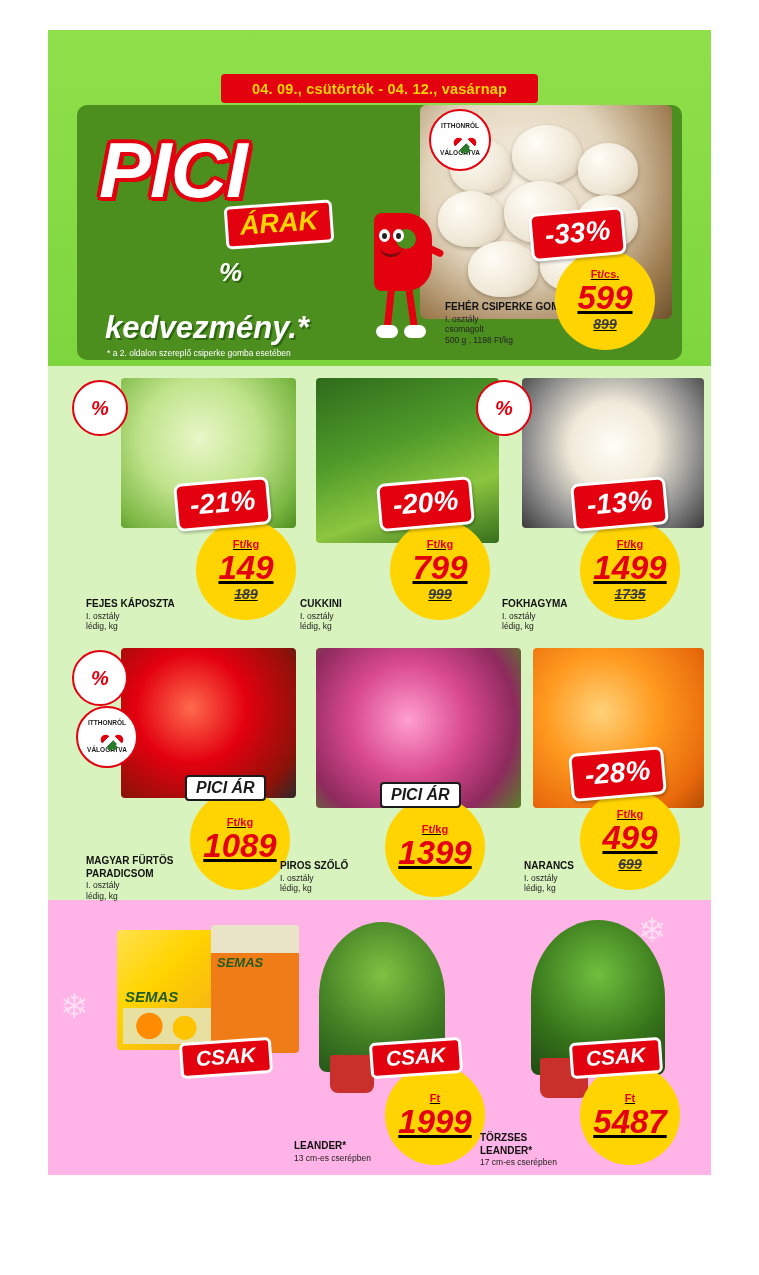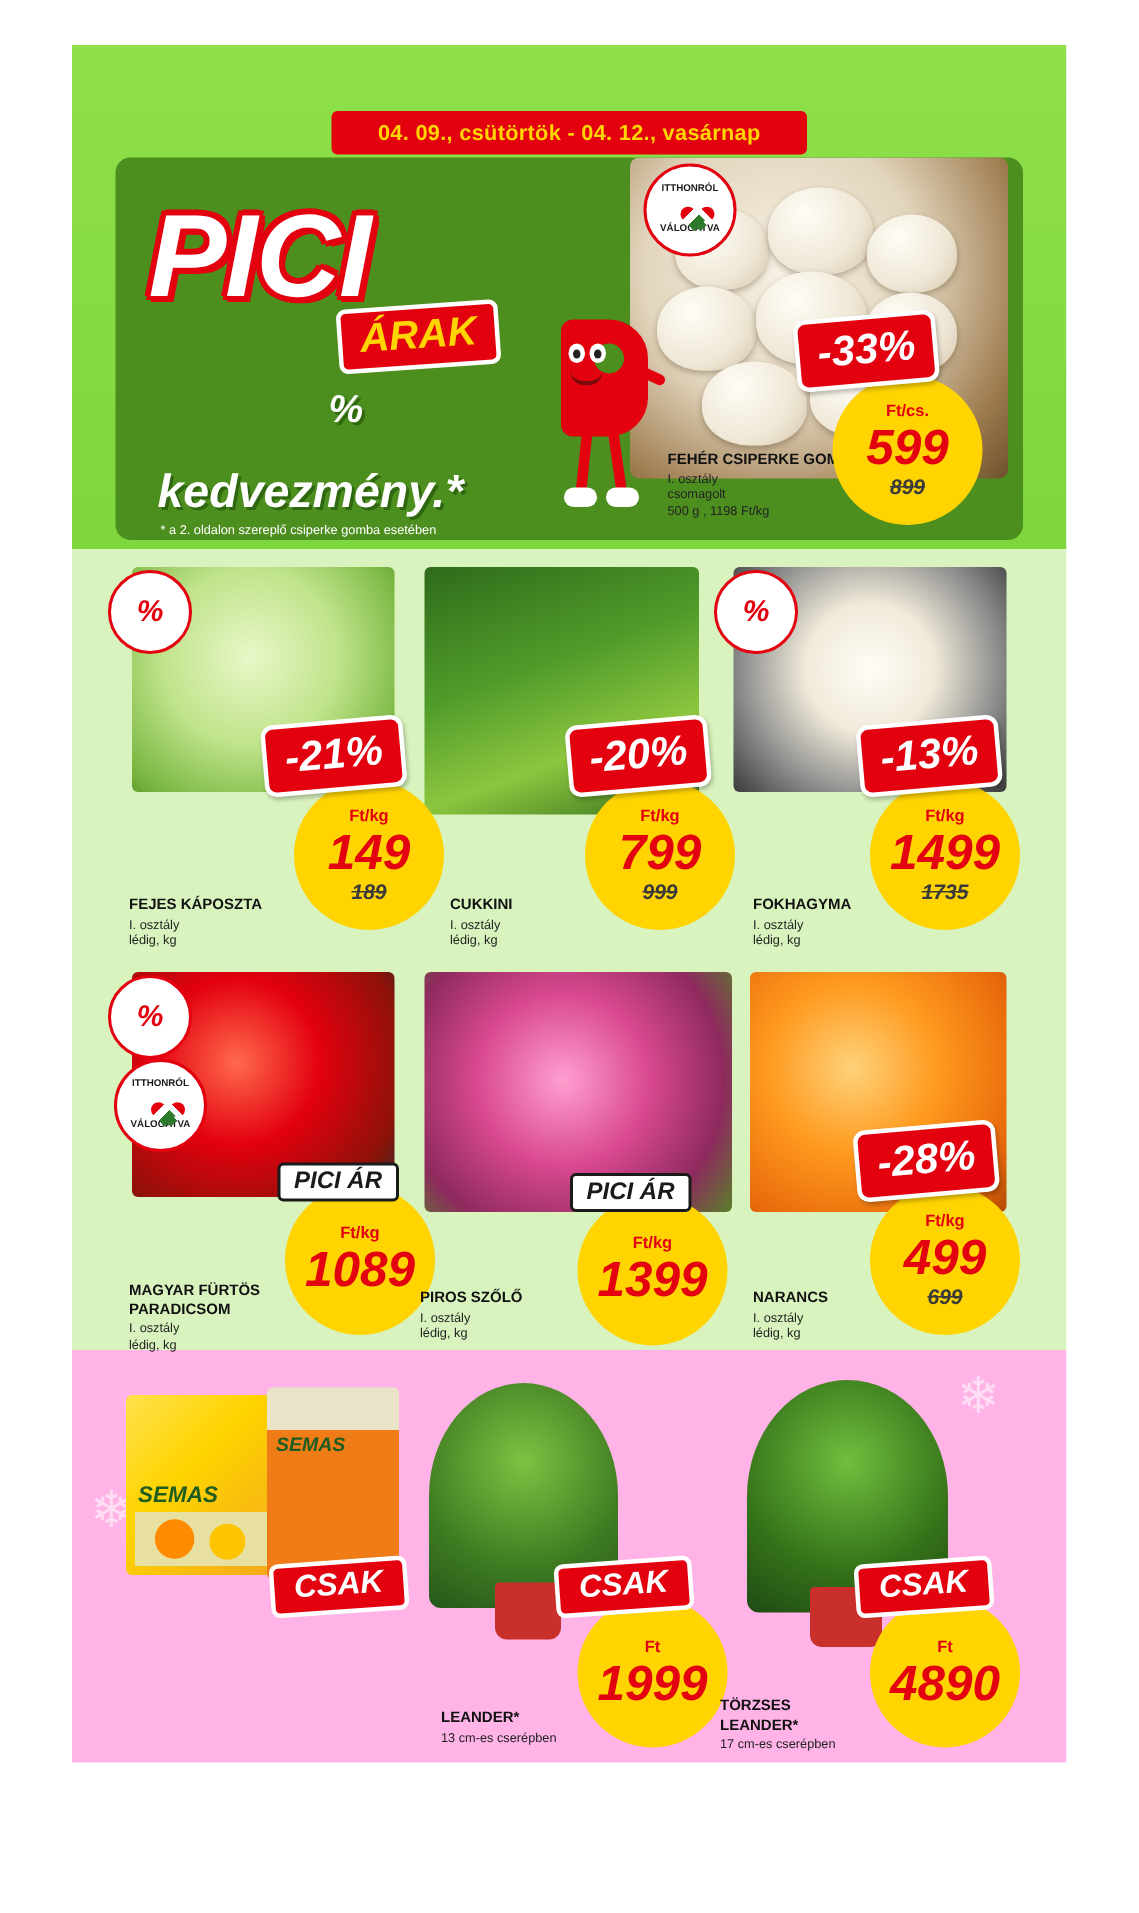--- a/index.html
+++ b/index.html
@@ -160,20 +160,21 @@
     font-size: 28px;
     transform: rotate(-5deg);
     box-shadow: 1px 2px 3px rgba(0,0,0,.25);
     z-index: 7; white-space: nowrap;
   }
   .price-circle {
     position: absolute; width: 100px; height: 100px; border-radius: 50%;
     background: #ffd400;
     display: flex; flex-direction: column; align-items: center; justify-content: center;
     z-index: 6;
+    text-decoration: underline;
   }
   .price-circle .unit { font-size: 11px; color: #e3000f; font-weight: bold; line-height: 1; margin-bottom: 1px;}
   .price-circle .val { font-size: 33px; font-weight: bold; color: #e3000f; font-style: italic; line-height: 1;}
   .price-circle .old {
     font-size: 14px; color: #3a3a3a; font-weight: bold; font-style: italic;
     text-decoration: line-through; margin-top: 2px;
   }
   .pici-ar-tag {
     position: absolute; background: #ffffff; color: #1a1a1a;
     border: 2px solid #1a1a1a; border-radius: 4px;
@@ -201,21 +202,21 @@
     position: absolute; z-index: 6;
     font-size: 9.5px; color: #111; line-height: 1.25;
   }
   .prod-label .name { font-weight: bold; font-size: 10px; }
   .prod-label .sub { font-weight: normal; font-size: 8.5px; color: #222; }
 
   .row-bg-green {
     position: absolute; left: 48px; right: 48px;
     background: #d8f3bd;
   }
-  .photo { position: absolute; border-radius: 4px; overflow: hidden; }
+  .photo { position: absolute; border-radius: 4px; overflow: hidden; margin-left: 33px; }
 
   
   .cabbage { background: radial-gradient(circle at 45% 40%, #e9f7c8 0%, #bfe38a 45%, #7cb844 80%, #4d8f1f 100%); }
   .zucchini { background: linear-gradient(160deg,#2f6b1b 0%, #4f9b2a 40%, #8dc63f 70%, #356f1c 100%); }
   .garlic { background: radial-gradient(circle at 50% 45%, #fffdf7 0%, #f0ead9 35%, #8d8d8d 70%, #3a3a3a 100%); }
   .tomato { background: radial-gradient(circle at 40% 40%, #ff6a4d 0%, #e3000f 40%, #8d1208 80%, #2b2b2b 100%); }
   .grapes { background: radial-gradient(circle at 45% 45%, #ff9fd0 0%, #d9498f 40%, #8e2a5e 75%, #5a7f2a 100%); }
   .orange { background: radial-gradient(circle at 40% 40%, #ffd27a 0%, #ff9a1f 40%, #e8690b 80%, #b34b05 100%); }
   .seeds { background: linear-gradient(135deg,#ffe14d 0%, #ffd400 40%, #f3a81b 100%); }
   .plant1 { background: radial-gradient(circle at 50% 35%, #7fc242 0%, #3f7c22 60%, #24571a 100%); }
@@ -396,21 +397,21 @@
     <div class="sub">lédig, kg</div>
   </div>
 
   <div class="photo orange" style="left:500px; top:648px; width:171px; height:160px;"></div>
   <div class="pct-badge" style="left:570px; top:750px;">-28%</div>
   <div class="price-circle" style="left:580px; top:790px;">
     <div class="unit">Ft/kg</div>
     <div class="val">499</div>
     <div class="old">699</div>
   </div>
-  <div class="prod-label" style="left:502px; top:860px; width:130px;">
+  <div class="prod-label" style="left:524px; top:860px; width:130px;">
     <div class="name">NARANCS</div>
     <div class="sub">I. osztály</div>
     <div class="sub">lédig, kg</div>
   </div>
 
   <div class="pink-block">
     <div class="flower" style="left:12px; top:86px;">❄</div>
     <div class="flower" style="left:330px; top:82px;">❄</div>
     <div class="flower" style="left:590px; top:10px;">❄</div>
     <div class="flower" style="left:560px; top:150px;">❄</div>
@@ -435,21 +436,21 @@
   <div class="prod-label" style="left:294px; top:1140px; width:150px;">
     <div class="name">LEANDER*</div>
     <div class="sub">13 cm-es cserépben</div>
   </div>
 
   <div class="photo plant2" style="left:498px; top:920px; width:134px; height:155px; border-radius:50% 50% 8px 8px;"></div>
   <div style="position:absolute;left:540px;top:1058px;width:48px;height:40px;background:#c9302c;border-radius:3px 3px 8px 8px;z-index:3;"></div>
   <div class="csak-tag" style="left:570px; top:1040px;">CSAK</div>
   <div class="price-circle" style="left:580px; top:1065px;">
     <div class="unit">Ft</div>
-    <div class="val">4890</div>
+    <div class="val">5487</div>
   </div>
   <div class="prod-label" style="left:480px; top:1132px; width:150px;">
     <div class="name">TÖRZSES</div>
     <div class="name">LEANDER*</div>
     <div class="sub">17 cm-es cserépben</div>
   </div>
 
 
   <div class="rail-left"></div>
   <div class="rail-right"></div>

